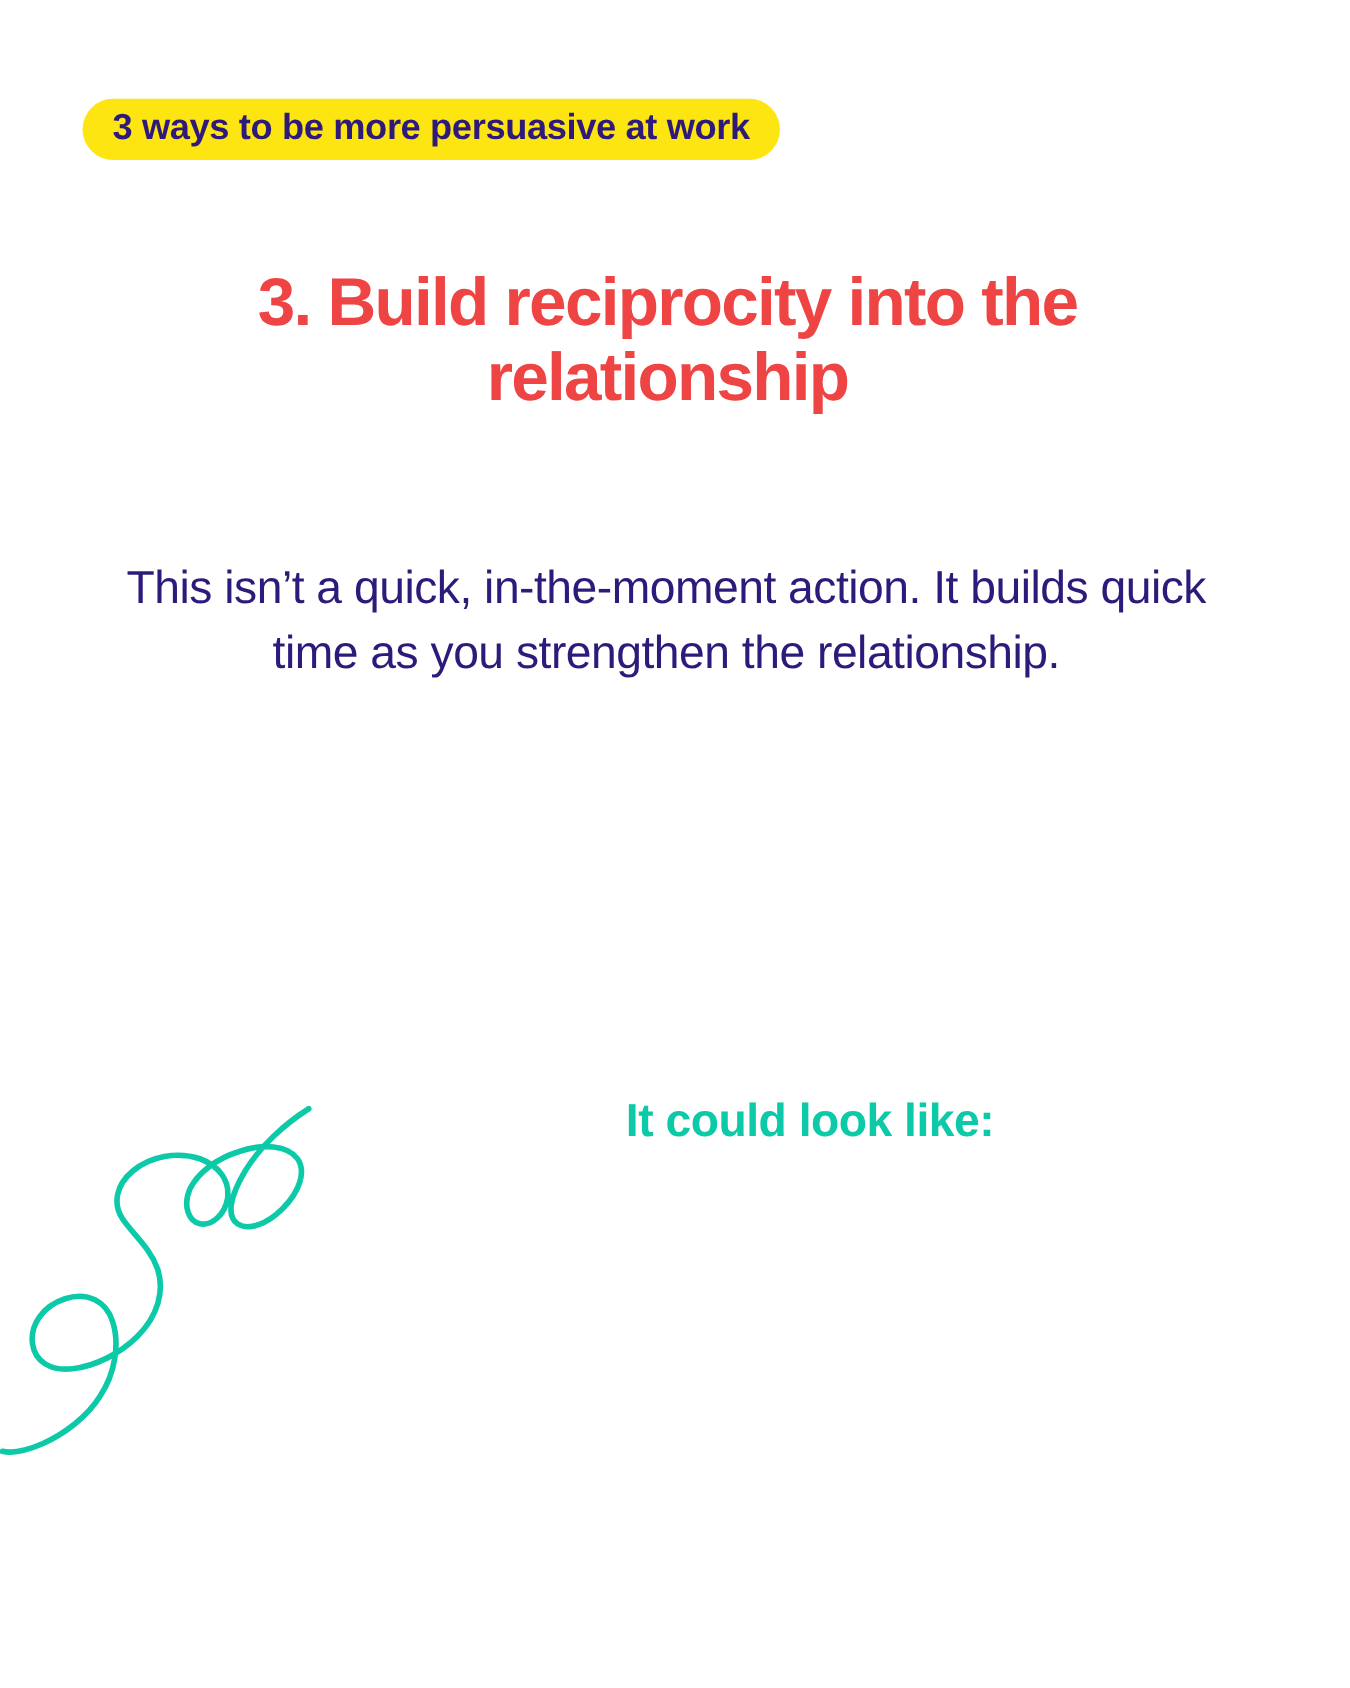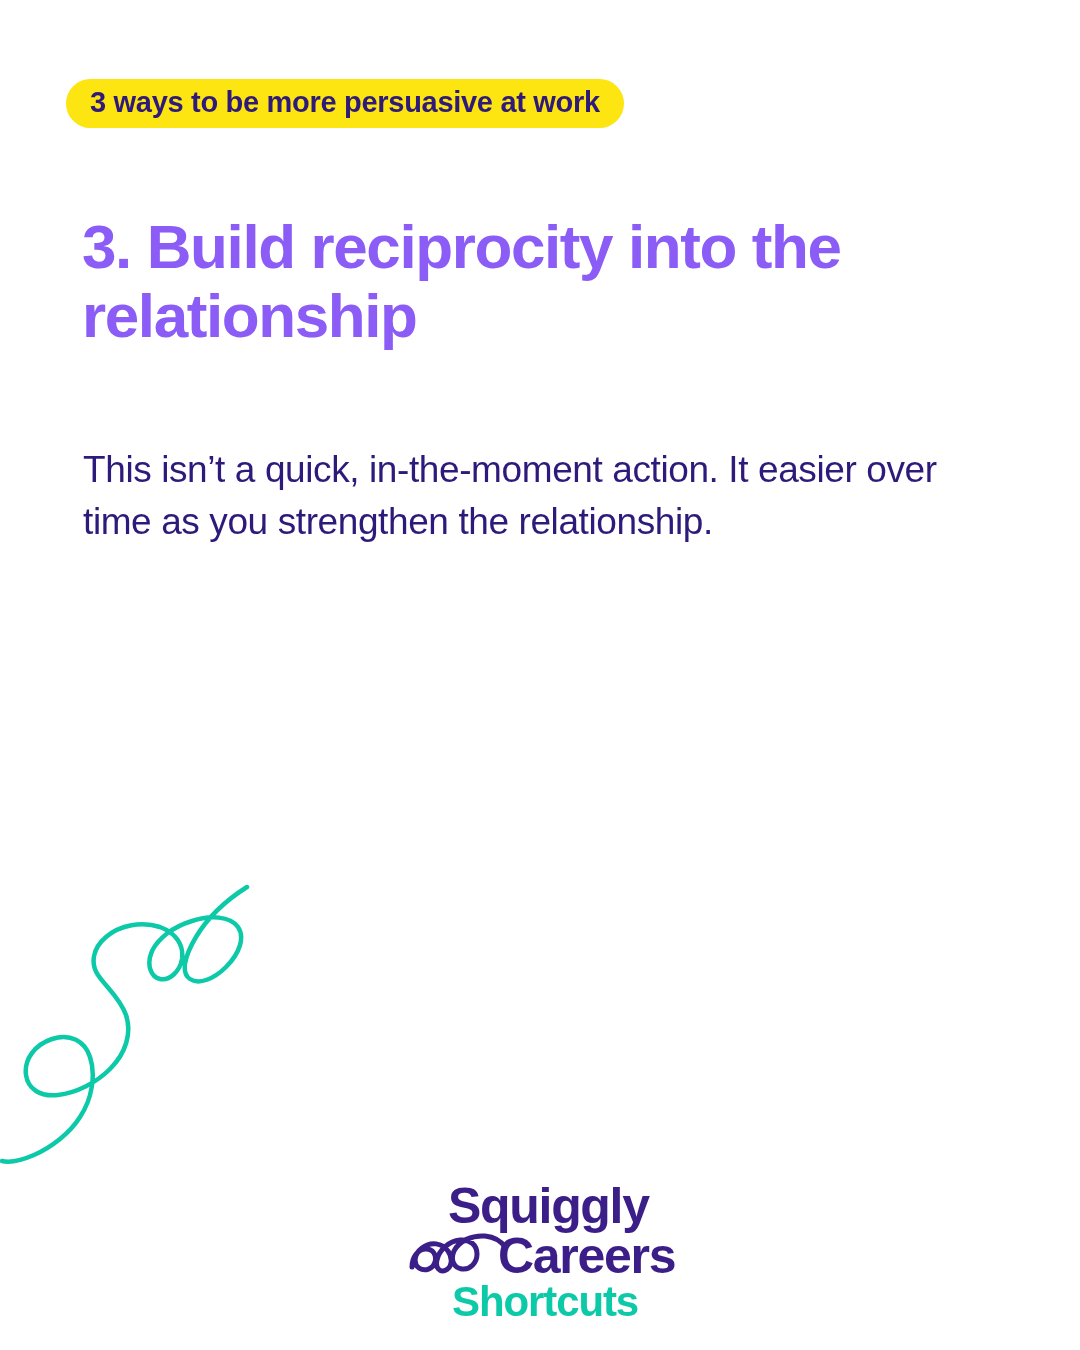--- a/index.html
+++ b/index.html
@@ -14,20 +14,21 @@
     font-family: "Liberation Sans", sans-serif;
     position: relative;
     overflow: hidden;
   }
 
   .slide {
     position: relative;
     width: 1080px;
     height: 1350px;
     background: #FFFFFF;
+    text-align: center;
   }
 
   
   .badge-row {
     position: absolute;
     left: 66px;
     top: 79px;
   }
 
   .badge {
@@ -39,25 +40,25 @@
     font-size: 29px;
     font-weight: bold;
     letter-spacing: -0.3px;
     line-height: 1.0;
     white-space: nowrap;
   }
 
   
   .heading {
     position: absolute;
-    left: 82px;
+    left: 94px;
     top: 212px;
     width: 880px;
-    color: #8b5cf6;
-    font-size: 62px;
+    color: #ef4444;
+    font-size: 54px;
     font-weight: bold;
     line-height: 1.12;
     letter-spacing: -1.4px;
   }
 
   
   .body-block {
     position: absolute;
     left: 83px;
     top: 444px;
@@ -166,21 +167,21 @@
 
 <div class="slide">
 
   <div class="badge-row">
     <span class="badge">3 ways to be more persuasive at work</span>
   </div>
 
   <h1 class="heading">3. Build reciprocity into the relationship</h1>
 
   <div class="body-block">
-    <p>This isn’t a quick, in-the-moment action. It easier over time as you strengthen the relationship.</p>
+    <p>This isn’t a quick, in-the-moment action. It builds quick time as you strengthen the relationship.</p>
   </div>
 
   <div class="squiggle-deco">
     <svg width="280" height="330" viewBox="0 0 280 330" fill="none" xmlns="http://www.w3.org/2000/svg">
       <path d="M247 32
                C 228 44, 208 62, 196 82
                C 184 102, 181 118, 190 124
                C 199 130, 214 124, 226 112
                C 240 98, 245 82, 238 72
                C 230 61, 210 60, 192 66
@@ -196,45 +197,17 @@
                C 40 242, 28 234, 26 220
                C 24 205, 34 190, 52 184
                C 70 178, 85 186, 90 202
                C 96 220, 92 244, 80 262
                C 70 278, 52 292, 34 300
                C 20 306, 10 308, 2 306" stroke="#0CC9A8" stroke-width="4.5" stroke-linecap="round" fill="none"></path>
     </svg>
   </div>
 
   <div class="callout">
-  </div>
-
-  <div class="logo">
-    <div class="logo-inner">
-
-      <span class="logo-squiggly">Squiggly</span>
-
-      <span class="logo-flourish">
-        <svg width="100" height="58" viewBox="0 0 100 58" fill="none" xmlns="http://www.w3.org/2000/svg">
-          <path d="M4 44
-                   C 4 34, 10 26, 18 26
-                   C 25 26, 29 32, 27 39
-                   C 25 46, 17 49, 11 45
-                   C 5 41, 6 31, 14 25
-                   C 23 18, 34 20, 40 28
-                   C 45 35, 44 44, 38 47
-                   C 32 50, 27 45, 29 37
-                   C 31 27, 41 18, 52 17
-                   C 62 16, 69 22, 69 31
-                   C 69 40, 62 47, 54 46
-                   C 46 45, 42 37, 46 28
-                   C 51 18, 64 12, 77 13
-                   C 86 14, 93 18, 97 24" stroke="#3B1E87" stroke-width="5" stroke-linecap="round" fill="none"></path>
-        </svg>
-      </span>
-
-      <span class="logo-careers">Careers</span>
-
-      <span class="logo-shortcuts">Shortcuts</span>
-    </div>
-  </div>
+    <span class="callout-title">It could look like:</span>
+  </div>
+
 
 </div>
 
 </body></html>

